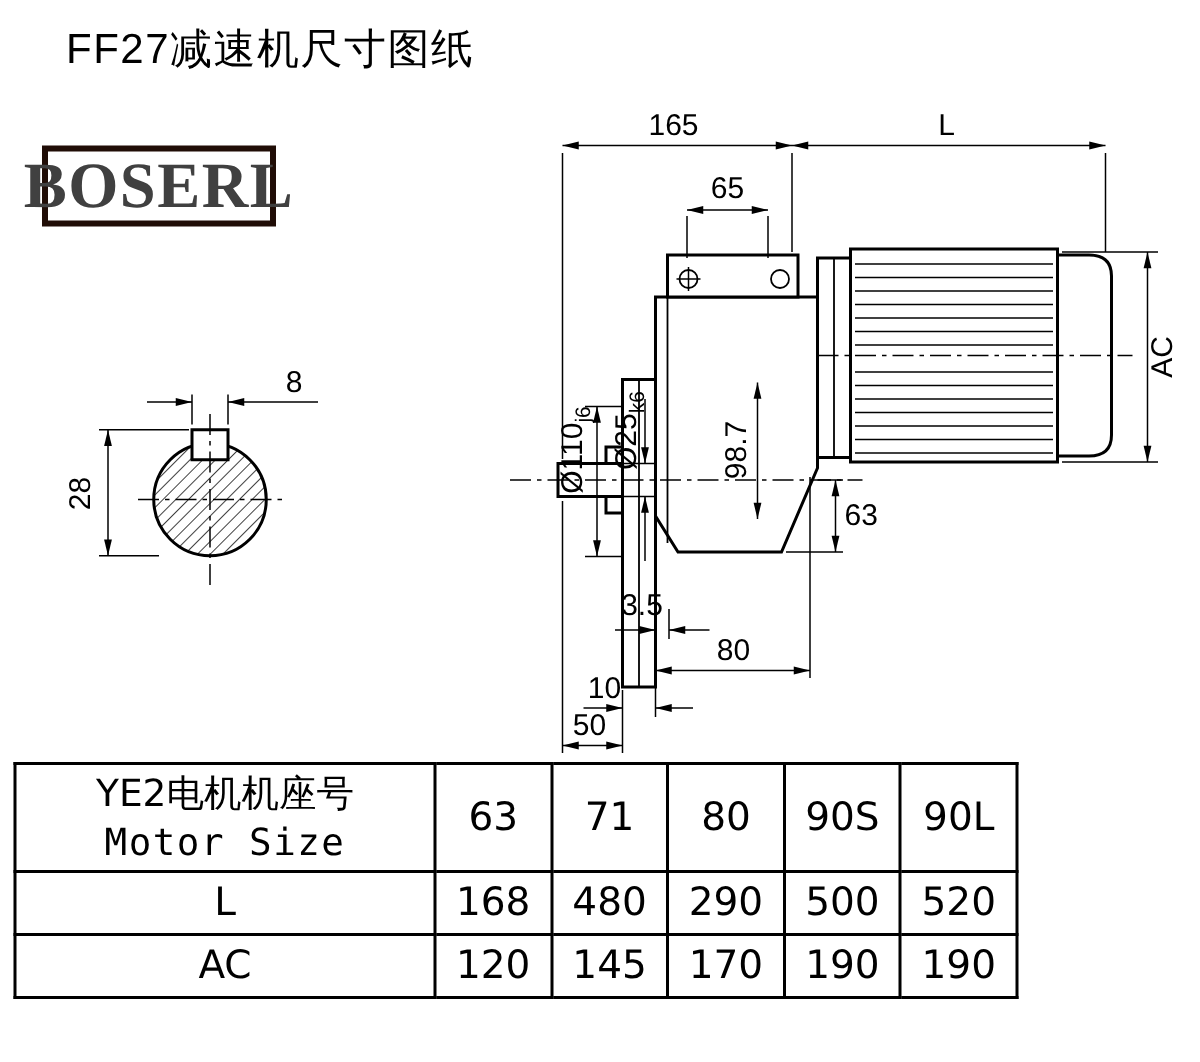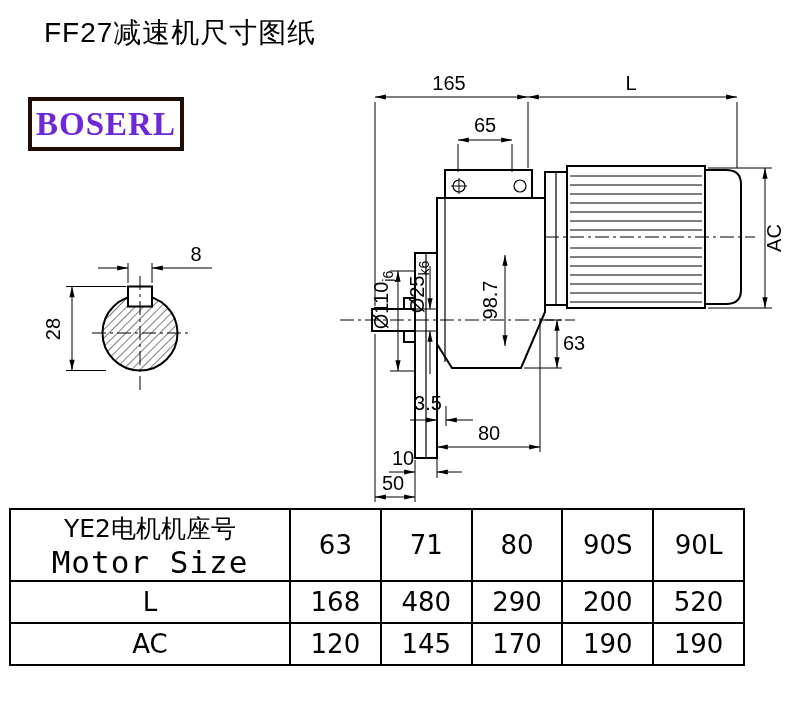--- a/index.html
+++ b/index.html
@@ -1,36 +1,36 @@
 <!DOCTYPE html>
 <html><head>
 <meta charset="utf-8">
 <style>
   html,body{margin:0;padding:0;background:#fff;}
   body{width:800px;height:708px;position:relative;font-family:"Liberation Sans",sans-serif;color:#000;overflow:hidden;}
   .title{position:absolute;left:44px;top:14px;font-size:28px;font-weight:normal;letter-spacing:1px;margin:0;}
   .logo{position:absolute;left:28px;top:97px;width:148px;height:46px;border:4px solid #200d06;background:#fff;
         display:flex;align-items:center;justify-content:center;}
-  .logo span{font-family:"Liberation Serif",serif;font-size:33px;font-weight:bold;color:#6d28d9;letter-spacing:1px;}
+  .logo span{font-family:"Liberation Serif",serif;font-size:43px;font-weight:bold;color:#404040;letter-spacing:1px;}
   svg.drawing{position:absolute;left:0;top:0;}
   svg text{font-family:"Liberation Sans",sans-serif;font-size:20px;fill:#000;}
   svg .tol{font-size:14px;}
   .ol{fill:#fff;stroke:#000;stroke-width:2;}
   .thin{fill:none;stroke:#000;stroke-width:1.2;}
   .fin{fill:none;stroke:#000;stroke-width:1;}
   .dim{fill:none;stroke:#000;stroke-width:1;}
   .ext{fill:none;stroke:#000;stroke-width:1;}
   .cl{fill:none;stroke:#000;stroke-width:1;stroke-dasharray:14 4 3 4;}
-  table.spec{position:absolute;left:9px;top:508px;width:736px;border-collapse:collapse;table-layout:fixed;
+  table.spec{position:absolute;left:9px;top:508px;width:670px;border-collapse:collapse;table-layout:fixed;
              background:#fff;text-align:center;}
   table.spec td{border:2px solid #000;padding:0;font-family:"DejaVu Sans",sans-serif;font-size:26px;}
   table.spec tr.hdr td{height:70px;}
   table.spec tr.r td{height:40px;}
   .hcn{font-size:25px;line-height:34px;}
-  .hen{font-size:31px;line-height:32px;font-family:"DejaVu Sans Mono",monospace;letter-spacing:1px;}
+  .hen{font-size:25px;line-height:32px;font-family:"DejaVu Sans Mono",monospace;letter-spacing:1px;}
 </style>
 </head>
 <body>
 
 <svg class="drawing" width="800" height="505" viewBox="0 0 800 505">
   <defs>
     <pattern id="hatch" patternUnits="userSpaceOnUse" width="6" height="6" patternTransform="rotate(45)">
       <line x1="0" y1="0" x2="0" y2="6" stroke="#000" stroke-width="1"></line>
     </pattern>
     <marker id="arw" viewBox="0 0 12 12" refX="11" refY="6" markerWidth="13" markerHeight="13" markerUnits="userSpaceOnUse" orient="auto-start-reverse">
@@ -190,21 +190,21 @@
     <td>71</td>
     <td>80</td>
     <td>90S</td>
     <td>90L</td>
   </tr>
   <tr class="r">
     <td>L</td>
     <td>168</td>
     <td>480</td>
     <td>290</td>
-    <td>200</td>
+    <td>500</td>
     <td>520</td>
   </tr>
   <tr class="r">
     <td>AC</td>
     <td>120</td>
     <td>145</td>
     <td>170</td>
     <td>190</td>
     <td>190</td>
   </tr>

